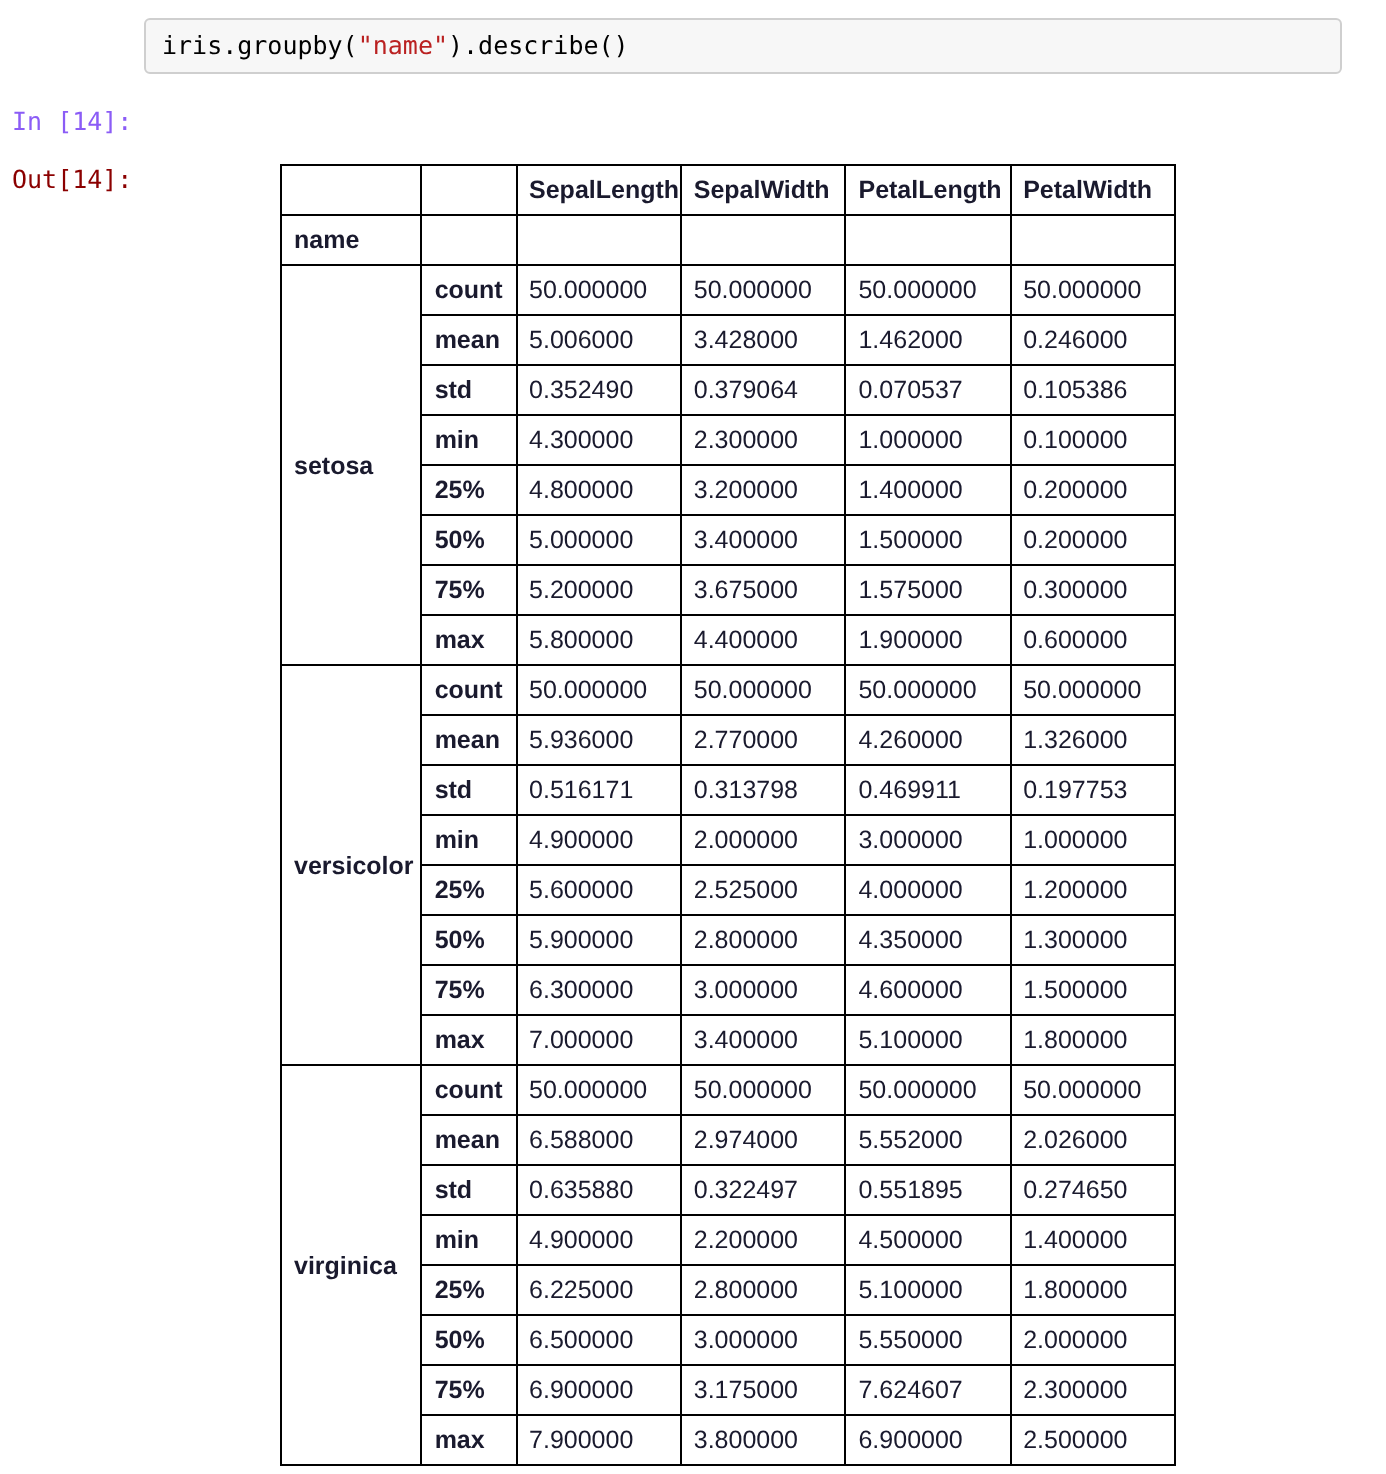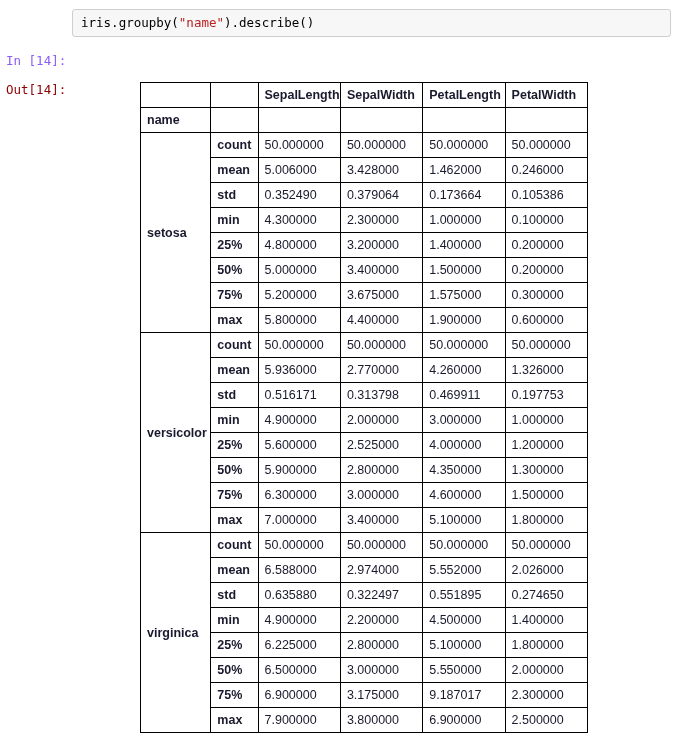--- a/index.html
+++ b/index.html
@@ -184,21 +184,21 @@
             <th class="stat">mean</th>
             <td class="val">5.006000</td>
             <td class="val">3.428000</td>
             <td class="val">1.462000</td>
             <td class="val">0.246000</td>
           </tr>
           <tr>
             <th class="stat">std</th>
             <td class="val">0.352490</td>
             <td class="val">0.379064</td>
-            <td class="val">0.173664</td>
+            <td class="val">0.070537</td>
             <td class="val">0.105386</td>
           </tr>
           <tr>
             <th class="stat">min</th>
             <td class="val">4.300000</td>
             <td class="val">2.300000</td>
             <td class="val">1.000000</td>
             <td class="val">0.100000</td>
           </tr>
           <tr>
@@ -326,21 +326,21 @@
             <th class="stat">50%</th>
             <td class="val">6.500000</td>
             <td class="val">3.000000</td>
             <td class="val">5.550000</td>
             <td class="val">2.000000</td>
           </tr>
           <tr>
             <th class="stat">75%</th>
             <td class="val">6.900000</td>
             <td class="val">3.175000</td>
-            <td class="val">9.187017</td>
+            <td class="val">7.624607</td>
             <td class="val">2.300000</td>
           </tr>
           <tr>
             <th class="stat">max</th>
             <td class="val">7.900000</td>
             <td class="val">3.800000</td>
             <td class="val">6.900000</td>
             <td class="val">2.500000</td>
           </tr>
         </tbody>

